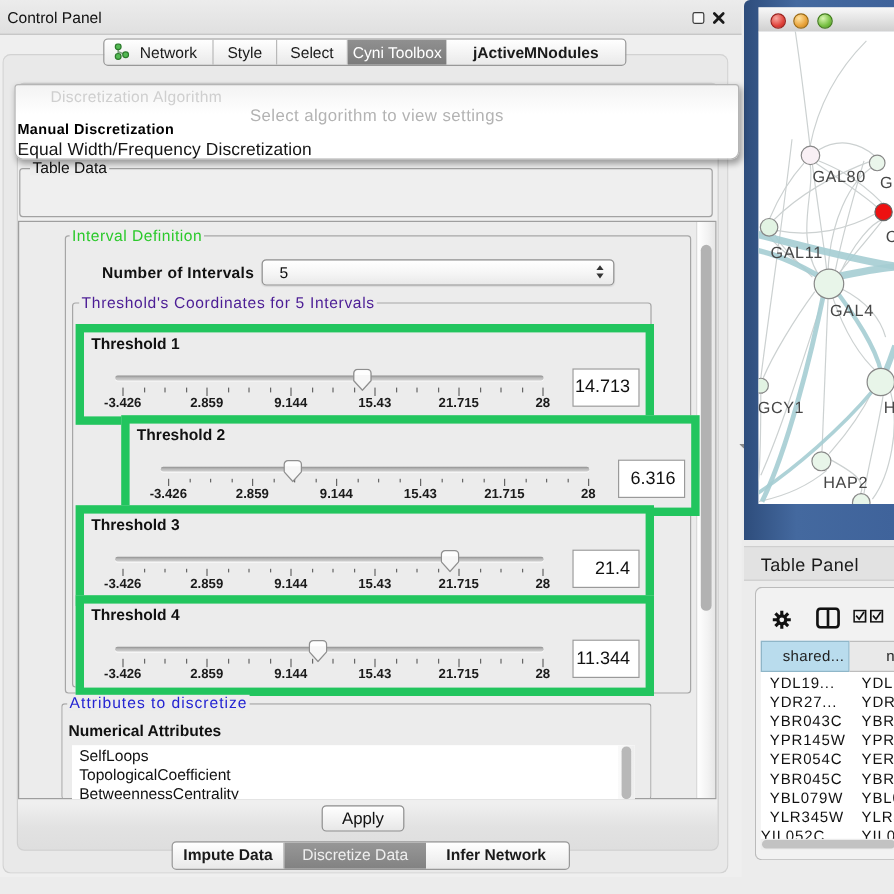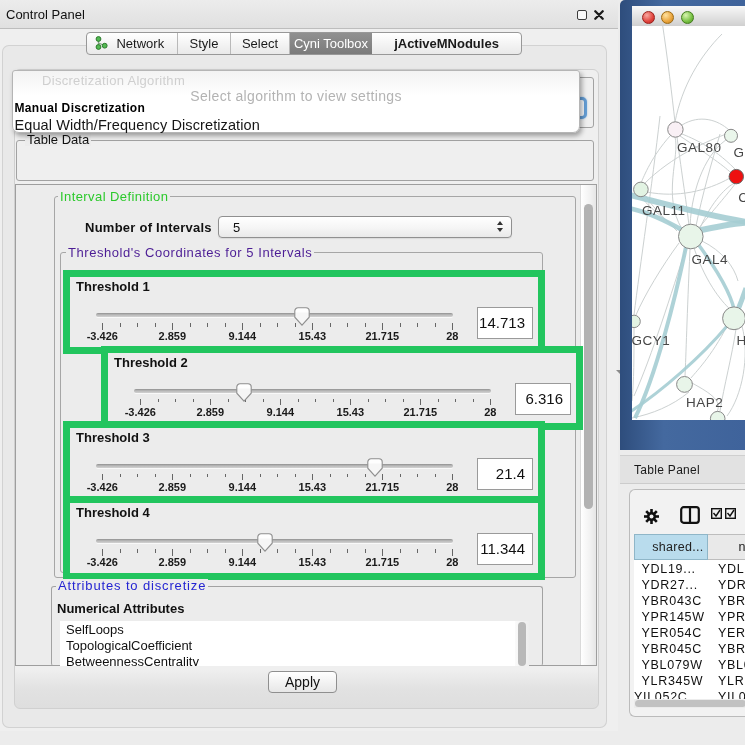--- a/index.html
+++ b/index.html
@@ -227,23 +227,26 @@
   <div class="grpt" style="left:56px;top:579px;color:#2424d2;letter-spacing:0.85px;">Attributes to discretize</div>
   <div class="abs lbl" style="left:57px;top:601px;font-weight:bold;">Numerical Attributes</div>
   <div class="abs" style="left:60px;top:621px;width:469px;height:45px;background:#fff;overflow:hidden;">
     <div style="padding:1px 0 0 6px;font-size:13px;line-height:16px;color:#111;">SelfLoops<br>TopologicalCoefficient<br>BetweennessCentrality</div>
     <div class="abs" style="right:0;top:0;width:14px;height:45px;background:linear-gradient(90deg,#fafafa,#ededed);"></div>
     <div class="abs" style="right:3px;top:1px;width:8px;height:44px;background:#b8b8b8;border-radius:4px;"></div>
   </div>
 
   <div class="abs" style="left:268px;top:671px;width:67px;height:20px;background:linear-gradient(#ffffff,#f3f3f3 50%,#e7e7e7);border:1px solid #8f8f8f;border-radius:4px;text-align:center;font-size:14px;line-height:21px;color:#111;">Apply</div>
 
-</div>
-
-<div class="abs" style="left:12px;top:70px;width:566px;height:61px;background:linear-gradient(#f3f3f3,#ffffff 40%);border:1px solid #b5b5b5;border-radius:3px 3px 7px 7px;box-shadow:2px 3px 5px rgba(0,0,0,0.35);z-index:50;">
+  <div class="abs" style="left:143px;top:701px;width:330px;height:22px;background:linear-gradient(#ffffff,#f2f2f2 60%,#e9e9e9);border:1px solid #989898;border-radius:4px;overflow:hidden;">
+    <div class="seg" style="width:92px;line-height:22px;font-weight:bold;border-right:1px solid #b9b9b9;">Impute Data</div><div class="seg" style="width:118px;line-height:22px;background:linear-gradient(#979797,#828282);color:#efefef;">Discretize Data</div><div class="seg" style="width:117px;line-height:22px;font-weight:bold;">Infer Network</div>
+  </div>
+</div>
+
+<div class="abs" style="left:12px;top:70px;width:566px;height:61px;background:linear-gradient(#f3f3f3,#ffffff 40%);border:1px solid #b5b5b5;border-radius:3px 3px 7px 7px;box-shadow:2px 3px 5px rgba(0,0,0,0.35);z-index:50;padding-left:36px;">
   <div class="abs" style="left:29px;top:2px;font-size:13px;letter-spacing:0.3px;color:#cfcfcf;">Discretization Algorithm</div>
   <div class="abs" style="left:0;top:17px;width:100%;text-align:center;font-size:14px;letter-spacing:0.35px;color:#b3b3b3;">Select algorithm to view settings</div>
   <div class="abs" style="left:1.5px;top:30px;font-size:12px;font-weight:bold;letter-spacing:0.35px;color:#000;">Manual Discretization</div>
   <div class="abs" style="left:1.5px;top:45.5px;font-size:14.5px;letter-spacing:0.1px;color:#151515;">Equal Width/Frequency Discretization</div>
 </div>
 
 <div class="abs" style="left:620px;top:0;width:125px;height:450px;background:linear-gradient(90deg,#2e4d7c,#44699f 35%,#3f639b);border-radius:5px 0 0 0;">
   <div class="abs" style="left:12px;top:6px;width:113px;height:20px;background:linear-gradient(#f8f8f8,#d0d0d0);border-bottom:1px solid #8a8a8a;">
     <div class="abs" style="left:9.5px;top:5px;width:11px;height:11px;border-radius:50%;background:radial-gradient(circle at 35% 30%,#f8a8a0,#e0433c 60%,#b5231f);border:0.5px solid #9a201c;"></div>
     <div class="abs" style="left:29px;top:5px;width:11px;height:11px;border-radius:50%;background:radial-gradient(circle at 35% 30%,#ffe2a0,#e9a33b 60%,#c07c17);border:0.5px solid #9c6a12;"></div>
@@ -301,21 +304,21 @@
         <text x="10.1" y="189" font-size="13.5" letter-spacing="0.5" fill="#474747" font-family="Liberation Sans,sans-serif">GAL11</text>
         <text x="59.6" y="237.5" font-size="13.5" letter-spacing="0.5" fill="#474747" font-family="Liberation Sans,sans-serif">GAL4</text>
         <text x="-0.6" y="318.5" font-size="13.5" letter-spacing="0.5" fill="#474747" font-family="Liberation Sans,sans-serif">GCY1</text>
         <text x="104.5" y="318.5" font-size="13.5" letter-spacing="0.5" fill="#474747" font-family="Liberation Sans,sans-serif">H</text>
         <text x="54.1" y="381" font-size="13.5" letter-spacing="0.5" fill="#474747" font-family="Liberation Sans,sans-serif">HAP2</text>
       </svg>
     </div>
 </div>
 
 <div class="abs" style="left:620px;top:455px;width:125px;height:27px;background:#e2e2e2;border-top:1px solid #cfcfcf;border-bottom:1px solid #cccccc;">
-  <div class="abs" style="left:14px;top:7px;font-size:12px;letter-spacing:0.3px;color:#1a1a1a;">Table Panel</div>
+  <div class="abs" style="left:14px;top:7px;font-size:15px;letter-spacing:0.3px;color:#1a1a1a;">Table Panel</div>
 </div>
 
 <div class="abs" style="left:629px;top:489px;width:116px;height:226px;background:#f2f2f2;border:1px solid #bbb;border-radius:6px 0 0 6px;border-right:none;">
 
   <svg class="abs" style="left:13px;top:18px" width="17" height="17" viewBox="0 0 17 17">
     <g fill="#111">
         <circle cx="8.5" cy="8.5" r="4.6"></circle>
     <g stroke="#111" stroke-width="2.6">
       <line x1="8.5" y1="1" x2="8.5" y2="16"></line>
           <line x1="1" y1="8.5" x2="16" y2="8.5"></line>

